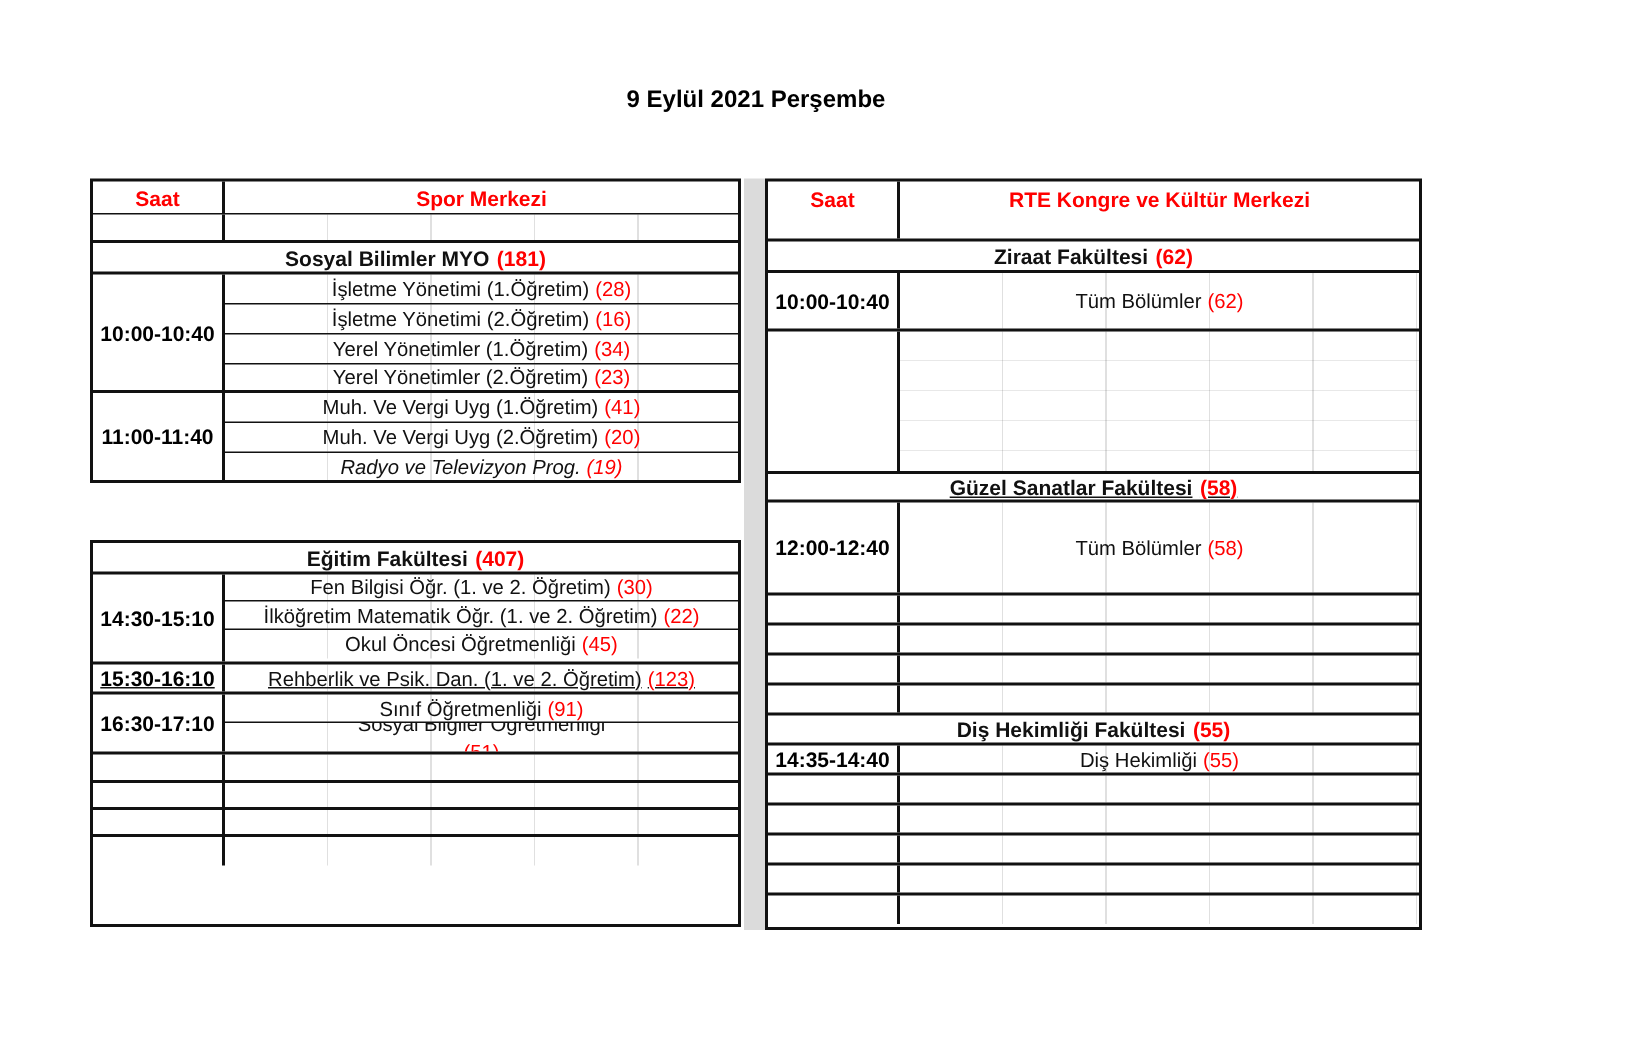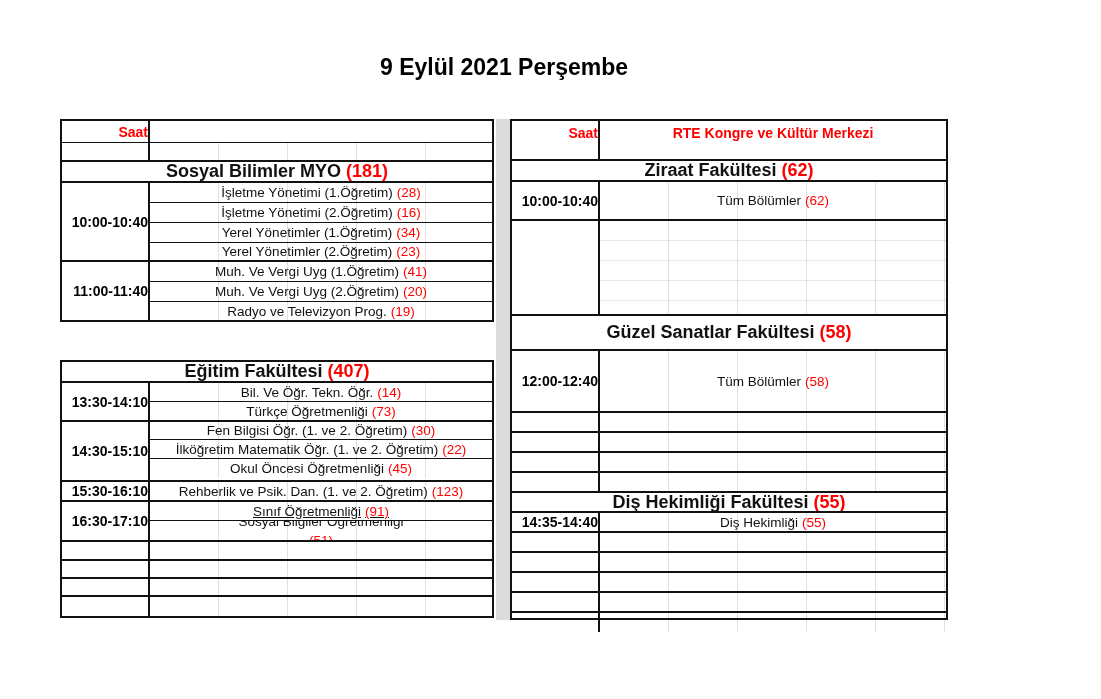--- a/index.html
+++ b/index.html
@@ -2,46 +2,46 @@
 <html style="--red: #FF0000; --gray: #DBDBDB;"><head>
 <meta charset="utf-8">
 <style>
   html,body{margin:0;padding:0;background:#fff;}
   .page{
     position:relative;width:1101px;height:699px;background:#ffffff;overflow:hidden;
     font-family:"Liberation Sans",sans-serif;color:#111;
   }
   .title{
     position:absolute;left:60px;top:52px;width:888px;height:30px;
-    text-align:center;font-size:23px;font-weight:bold;color:#000;line-height:30px;
+    text-align:center;font-size:16px;font-weight:bold;color:#000;line-height:30px;
   }
   .divider{position:absolute;background:var(--gray,#DBDBDB);}
   .tbl{position:absolute;border:2px solid #111;box-sizing:border-box;background:#fff;}
   .trow{
     display:flex;width:100%;box-sizing:border-box;
     border-bottom:0 solid #111;min-width:0;
   }
   .tcell{
     flex:0 0 88px;width:88px;border-right:2px solid #111;box-sizing:border-box;
-    display:flex;align-items:center;justify-content:flex-end;
+    display:flex;align-items:center;justify-content:center;
     font-weight:bold;font-size:14px;color:#000;white-space:nowrap;overflow:hidden;
   }
   .ccol{flex:1;display:flex;flex-direction:column;min-width:0;}
   .ccell{
     flex:1;display:flex;align-items:center;justify-content:center;min-width:0;
     font-size:13.5px;box-sizing:border-box;
   }
   .erow{
     display:flex;align-items:center;justify-content:center;gap:4px;
     box-sizing:border-box;border-bottom:0 solid #111;font-size:13.5px;
     white-space:nowrap;overflow:hidden;
   }
   .section{
     align-items:center;justify-content:center;gap:5px;
-    font-weight:bold;font-size:18px;white-space:nowrap;overflow:hidden;
+    font-weight:bold;font-size:14px;white-space:nowrap;overflow:hidden;
   }
   .red{color:var(--red,#FF0000);font-weight:bold;}
   .cnt{color:var(--red,#FF0000);}
   .hdrcell{font-weight:bold;font-size:14px;}
   .topalign .tcell,.topalign .ccell{align-items:flex-start;padding-top:4px;}
   .gridv{
     background-image:repeating-linear-gradient(to right,transparent 0 68px,rgba(0,0,0,0.12) 68px 69px);
   }
   .gridvh{
     background-image:
@@ -53,20 +53,23 @@
 <body>
 
 <div class="page">
   <div class="title">9 Eylül 2021 Perşembe</div>
   <div id="tables-root">
       <div class="tbl" style="left: 60px; top: 119px; width: 434px; height: 203px;">
         <div class="trow" style="height: 22px; border-bottom-width: 1px;">
           <div class="tcell">
             <span class="red hdrcell" style="color: rgb(255, 0, 0);">Saat</span>
           </div>
+          <div class="ccell">
+            <span class="red hdrcell">Spor Merkezi</span>
+          </div>
         </div>
         <div class="trow" style="height: 19px; border-bottom-width: 2px;">
           <div class="tcell"></div>
           <div class="ccell gridv"></div>
         </div>
         <div class="trow erow section" style="height: 21px; border-bottom-width: 2px;">
           <span>Sosyal Bilimler MYO</span>
           <span class="cnt" style="font-weight: bold;">(181)</span>
         </div>
         <div class="trow" style="height: 79px; border-bottom-width: 2px;">
@@ -98,83 +101,68 @@
           </div>
           <div class="ccol">
             <div class="erow gridv" style="height: 20px; border-bottom-width: 1px;">
               <span>Muh. Ve Vergi Uyg (1.Öğretim)</span>
               <span class="cnt">(41)</span>
             </div>
             <div class="erow gridv" style="height: 20px; border-bottom-width: 1px;">
               <span>Muh. Ve Vergi Uyg (2.Öğretim)</span>
               <span class="cnt">(20)</span>
             </div>
-            <div class="erow gridv" style="height: 18px; border-bottom-width: 0px;">
+            <div class="erow gridv" style="height: 18px; border-bottom-width: 0px; font-style: italic;">
               <span>Radyo ve Televizyon Prog.</span>
               <span class="cnt">(19)</span>
             </div>
           </div>
         </div>
       </div>
       <div class="tbl" style="left: 60px; top: 360px; width: 434px; height: 258px;">
         <div class="trow erow section" style="height: 21px; border-bottom-width: 2px;">
           <span>Eğitim Fakültesi</span>
           <span class="cnt" style="font-weight: bold;">(407)</span>
         </div>
-        <div class="trow" style="height: 39px; border-bottom-width: 2px;">
-          <div class="tcell">
-            <span>13:30-14:10</span>
-          </div>
-          <div class="ccol">
-            <div class="erow gridv" style="height: 19px; border-bottom-width: 1px;">
-              <span>Bil. Ve Öğr. Tekn. Öğr.</span>
-              <span class="cnt">(14)</span>
-            </div>
-            <div class="erow gridv" style="height: 18px; border-bottom-width: 0px;">
-              <span>Türkçe Öğretmenliği</span>
-              <span class="cnt">(73)</span>
-            </div>
-          </div>
-        </div>
         <div class="trow" style="height: 60px; border-bottom-width: 2px;">
           <div class="tcell">
             <span>14:30-15:10</span>
           </div>
           <div class="ccol">
             <div class="erow gridv" style="height: 18px; border-bottom-width: 1px;">
               <span>Fen Bilgisi Öğr. (1. ve 2. Öğretim)</span>
               <span class="cnt">(30)</span>
             </div>
             <div class="erow gridv" style="height: 19px; border-bottom-width: 1px;">
               <span>İlköğretim Matematik Öğr. (1. ve 2. Öğretim)</span>
               <span class="cnt">(22)</span>
             </div>
             <div class="erow gridv" style="height: 19px; border-bottom-width: 0px;">
               <span>Okul Öncesi Öğretmenliği</span>
               <span class="cnt">(45)</span>
             </div>
           </div>
         </div>
-        <div class="trow" style="height: 20px; border-bottom-width: 2px;">
+        <div class="trow" style="height: 20px; border-bottom-width: 2px; text-decoration: underline;">
           <div class="tcell">
             <span>15:30-16:10</span>
           </div>
           <div class="ccol">
             <div class="erow gridv" style="height: 18px; border-bottom-width: 0px;">
               <span>Rehberlik ve Psik. Dan. (1. ve 2. Öğretim)</span>
               <span class="cnt">(123)</span>
             </div>
           </div>
         </div>
         <div class="trow" style="height: 40px; border-bottom-width: 2px;">
           <div class="tcell">
             <span>16:30-17:10</span>
           </div>
           <div class="ccol">
-            <div class="erow gridv" style="height: 19px; border-bottom-width: 1px; text-decoration: underline;">
+            <div class="erow gridv" style="height: 19px; border-bottom-width: 1px;">
               <span>Sınıf Öğretmenliği</span>
               <span class="cnt">(91)</span>
             </div>
             <div class="erow gridv" style="height: 19px; border-bottom-width: 0px; flex-direction: column;">
               <span>Sosyal Bilgiler Öğretmenliği</span>
               <span class="cnt">(51)</span>
             </div>
           </div>
         </div>
         <div class="trow" style="height: 19px; border-bottom-width: 2px;">
@@ -215,21 +203,21 @@
             <div class="erow gridv" style="height: 37px; border-bottom-width: 0px;">
               <span>Tüm Bölümler</span>
               <span class="cnt">(62)</span>
             </div>
           </div>
         </div>
         <div class="trow" style="height: 95px; border-bottom-width: 2px;">
           <div class="tcell"></div>
           <div class="ccell gridvh"></div>
         </div>
-        <div class="trow erow section" style="height: 35px; border-bottom-width: 2px;">
+        <div class="trow erow section" style="height: 19px; border-bottom-width: 2px; text-decoration: underline;">
           <span>Güzel Sanatlar Fakültesi</span>
           <span class="cnt" style="font-weight: bold;">(58)</span>
         </div>
         <div class="trow" style="height: 62px; border-bottom-width: 2px;">
           <div class="tcell">
             <span>12:00-12:40</span>
           </div>
           <div class="ccol">
             <div class="erow gridv" style="height: 60px; border-bottom-width: 0px;">
               <span>Tüm Bölümler</span>

